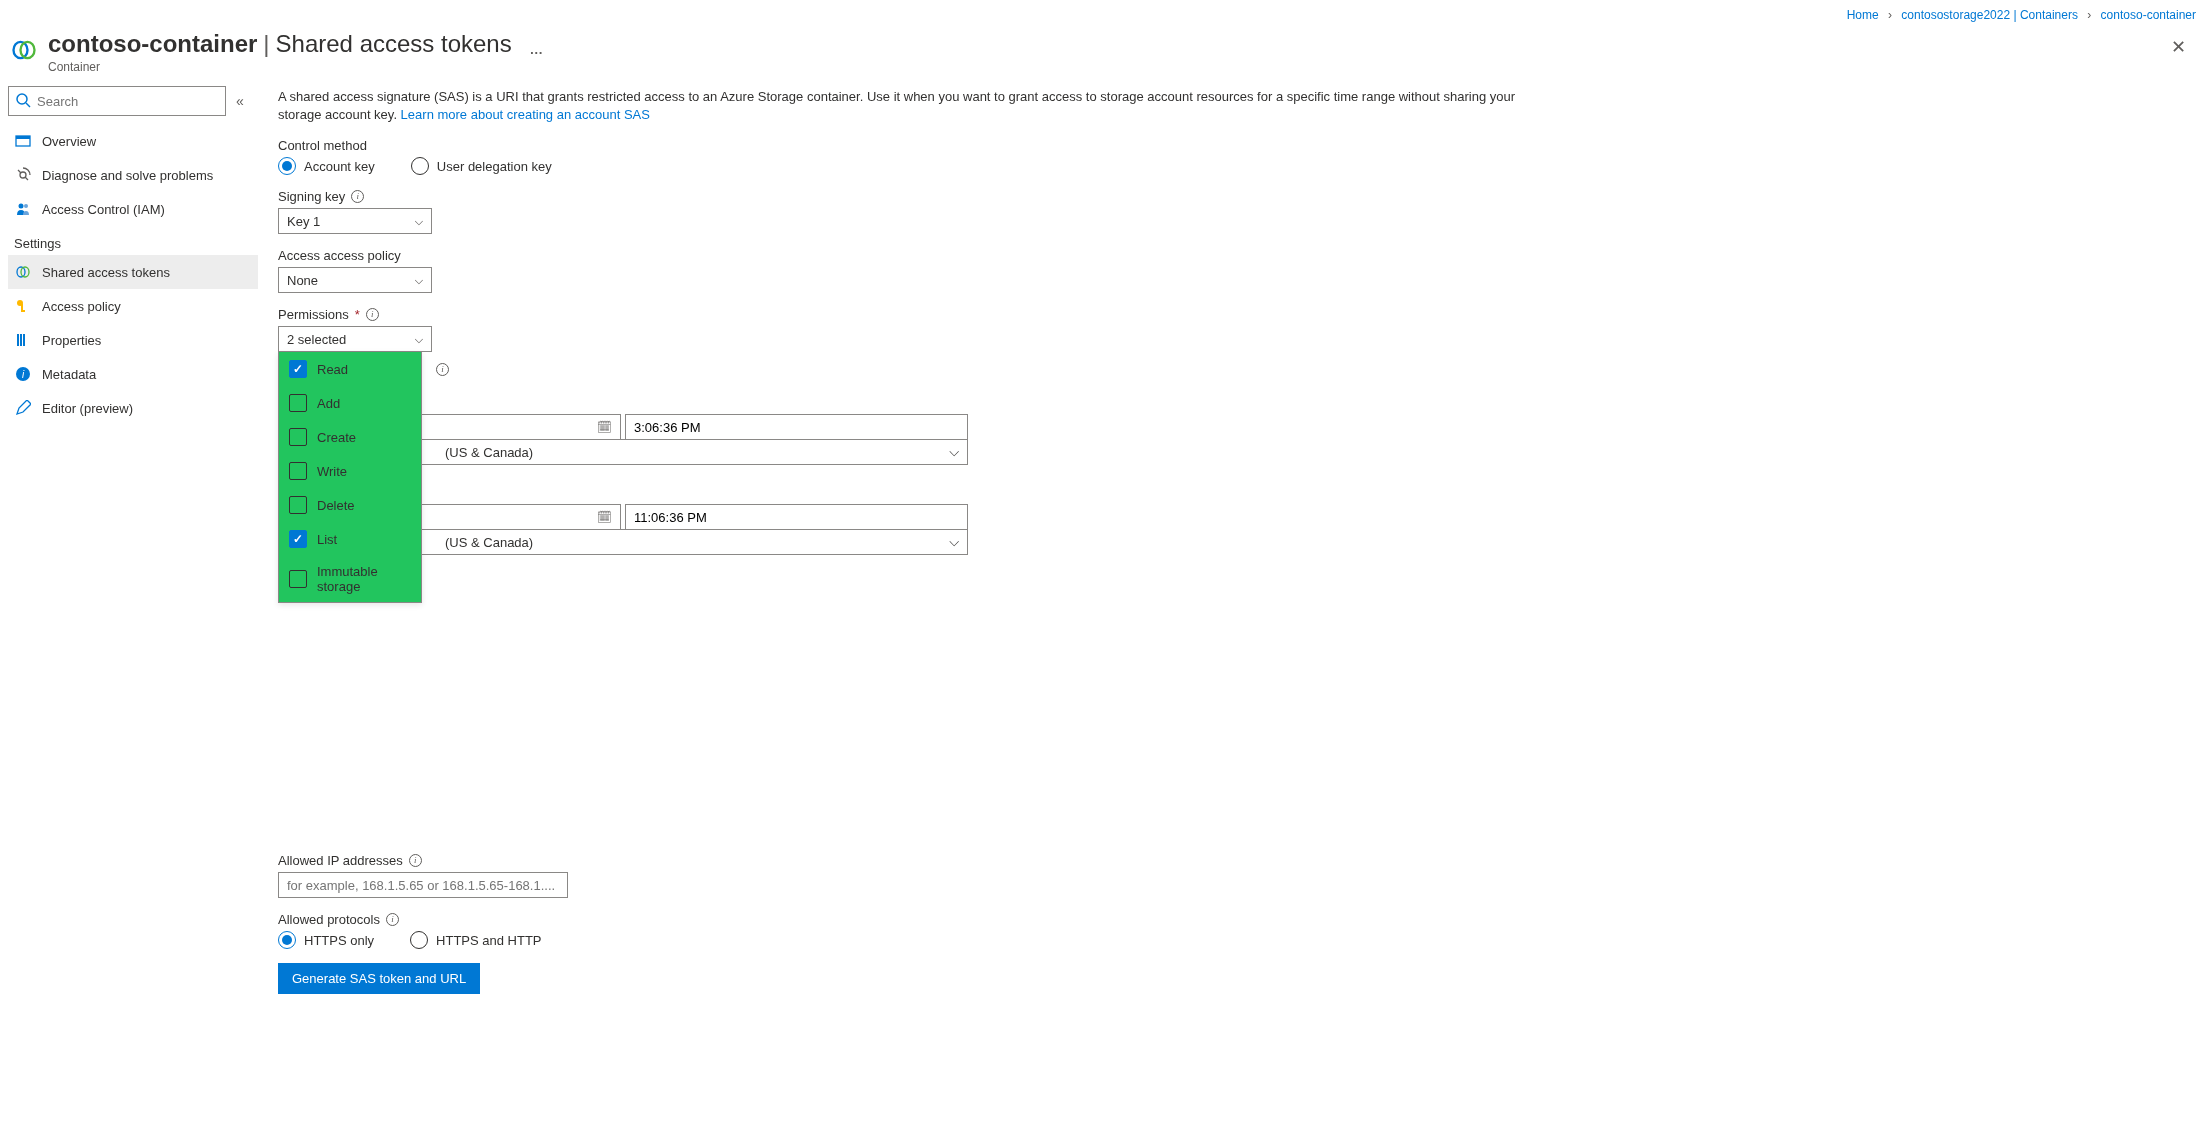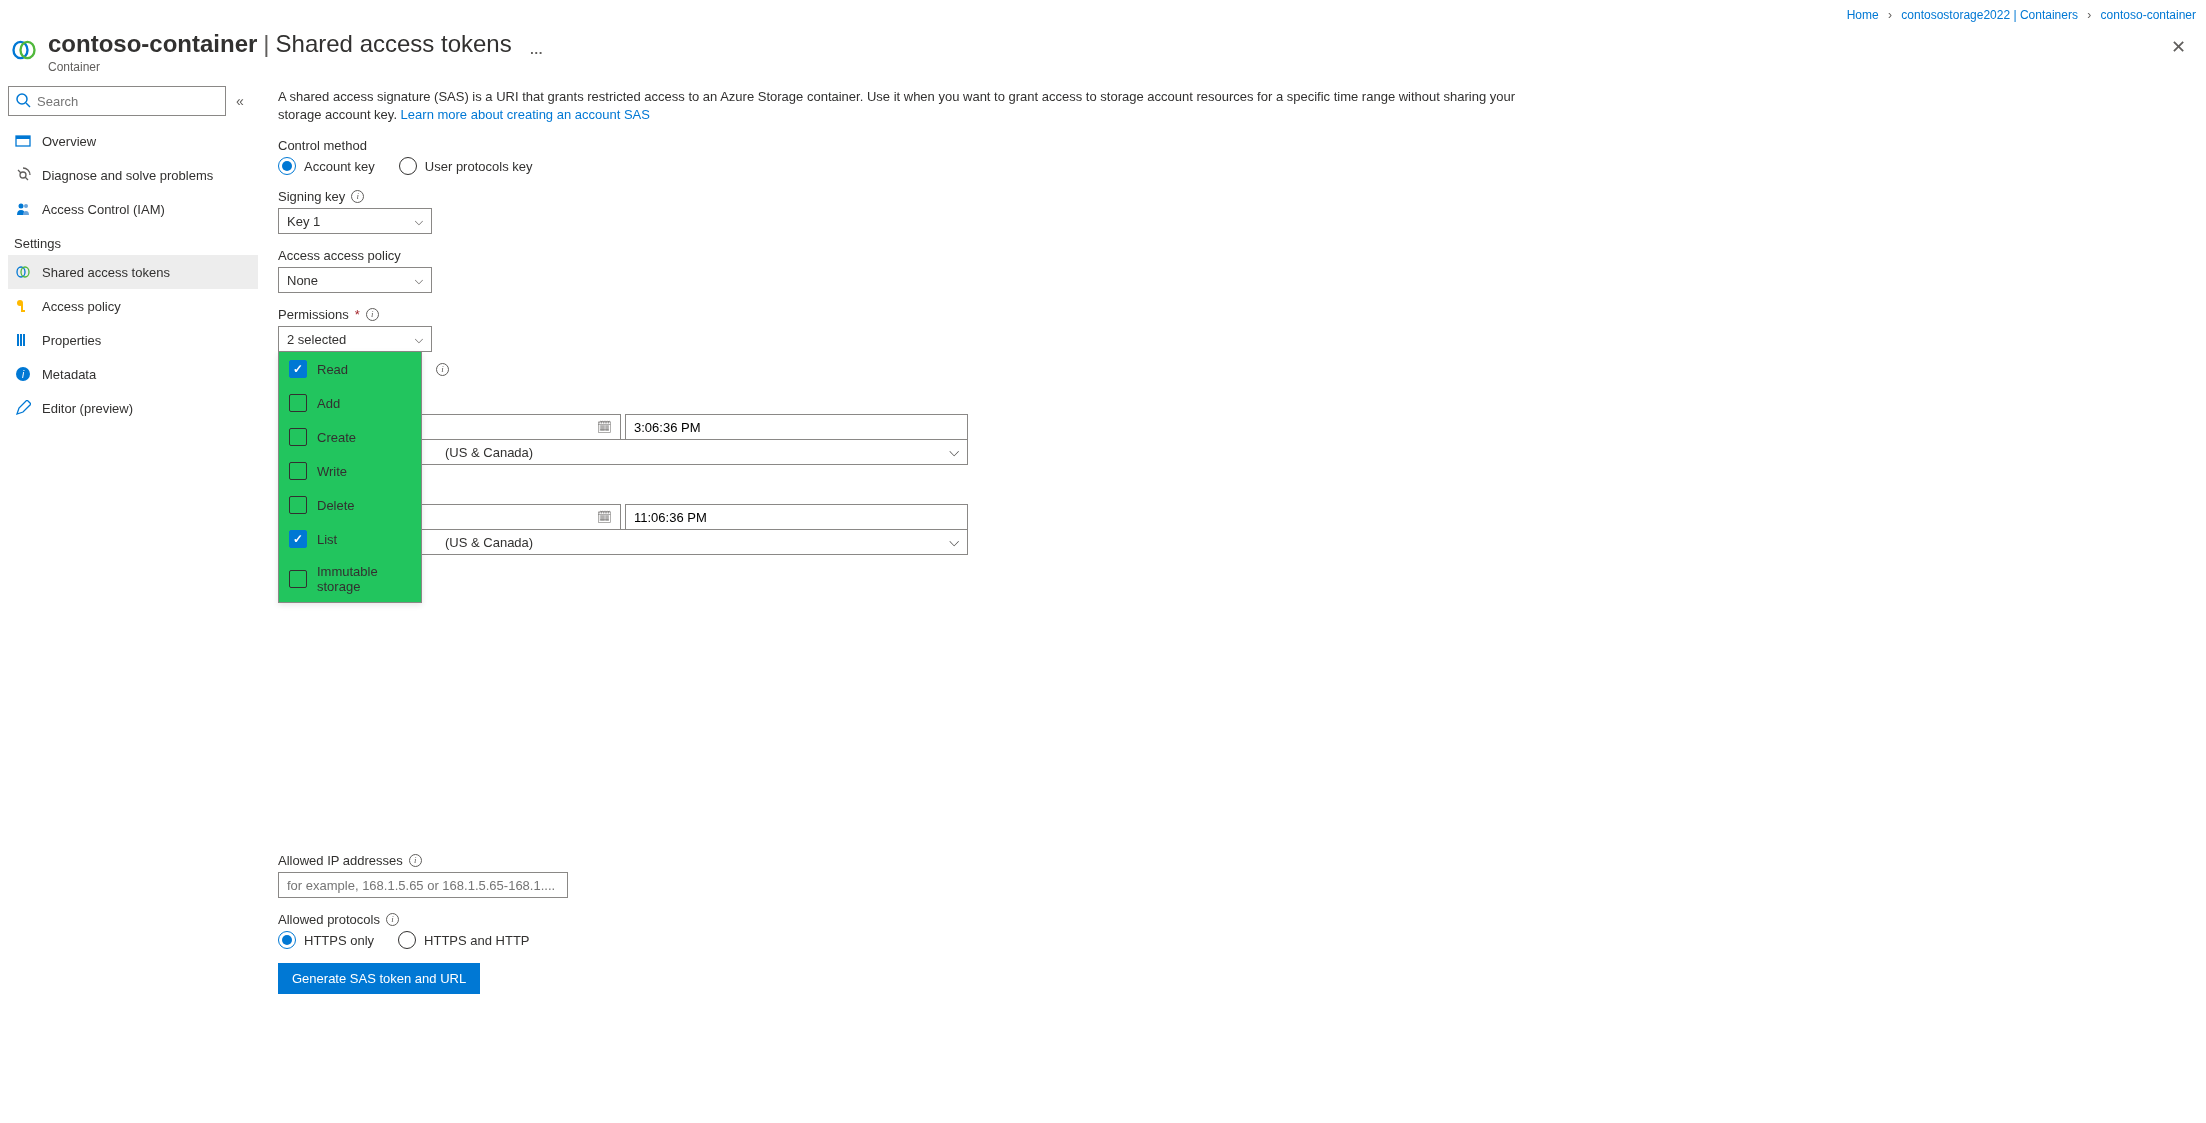--- a/index.html
+++ b/index.html
@@ -45,21 +45,21 @@
 
 .intro { font-size: 13px; color: #323130; margin-bottom: 14px; line-height: 1.4; }
 .intro a { color: #0078d4; text-decoration: none; }
 
 .form-label { font-size: 13px; color: #323130; margin-bottom: 4px; display: flex; align-items: center; gap: 6px; }
 .form-group { margin-bottom: 14px; }
 .info-icon { width: 13px; height: 13px; border: 1px solid #605e5c; border-radius: 50%; display: inline-flex; align-items: center; justify-content: center; font-size: 9px; color: #605e5c; font-style: italic; font-family: Georgia, serif; line-height:1; }
 .required { color: #a4262c; }
 
 
-.radio-row { display: flex; align-items: flex-end; gap: 24px; }
+.radio-row { display: flex; align-items: flex-end; gap: 36px; }
 .radio-item { display: flex; align-items: center; gap: 8px; cursor: pointer; }
 .radio-circle { width: 18px; height: 18px; border: 1px solid #323130; border-radius: 50%; display: flex; align-items: center; justify-content: center; }
 .radio-item.selected .radio-circle { border-color: #0078d4; }
 .radio-item.selected .radio-dot { width: 10px; height: 10px; background: #0078d4; border-radius: 50%; }
 
 
 .select-box { width: 154px; height: 26px; border: 1px solid #8a8886; display: flex; align-items: center; justify-content: space-between; padding: 0 8px; font-size: 13px; background: #fff; cursor: pointer; }
 .select-box .chev { color: #605e5c; font-size: 11px; }
 
 
@@ -216,21 +216,21 @@
       <div class="form-label">Control method</div>
       <div class="radio-row">
         <div class="radio-item selected">
           <span class="radio-circle">
               <span class="radio-dot"></span>
             </span>
           <span>Account key</span>
         </div>
         <div class="radio-item">
           <span class="radio-circle"></span>
-          <span>User protocols key</span>
+          <span>User delegation key</span>
         </div>
       </div>
     </div>
 
     <div class="form-group">
       <div class="form-label">
         <span>Signing key</span>
         <span class="info-icon">i</span>
       </div>
       <div class="select-box">

